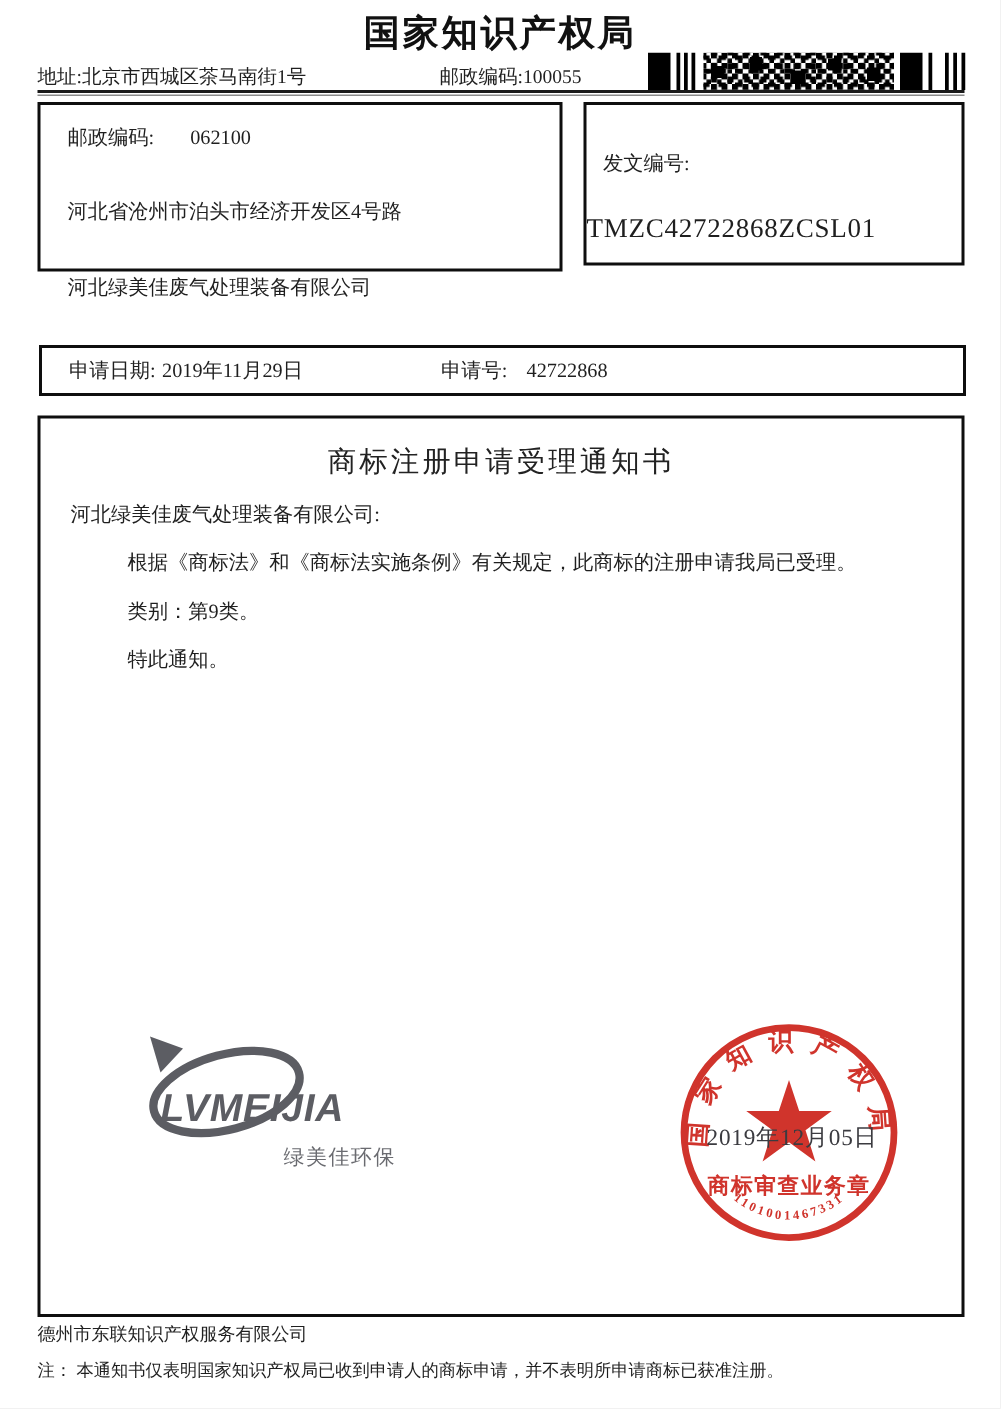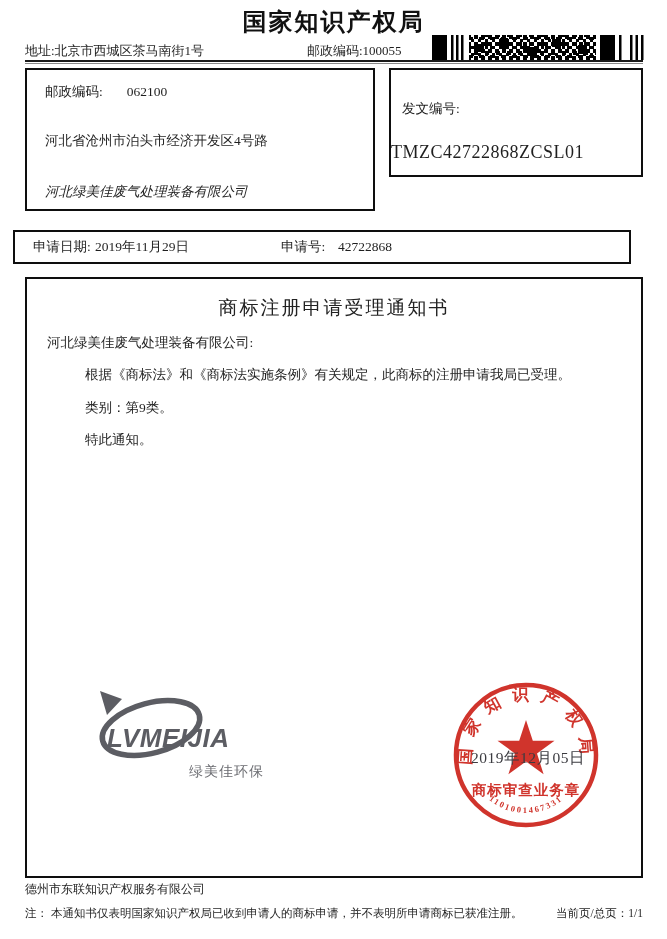--- a/index.html
+++ b/index.html
@@ -9,36 +9,36 @@
     background:#ffffff; overflow:hidden;
     font-family:"Liberation Serif","DejaVu Serif",serif;
     color:#1f1f1f;
   }
   .abs { position:absolute; }
   .page-title {
     top:6px; left:0; width:667px; text-align:center;
     font-size:24px; font-weight:bold; letter-spacing:2px; color:#111;
   }
   .hdr-address { top:42px; left:25px; font-size:13px; }
-  .hdr-postcode { top:42px; left:307px; font-size:13px; }
+  .hdr-postcode { top:42px; left:293px; font-size:13px; }
   .barcode { top:35px; left:432px; }
   .divider {
     top:60px; left:25px; width:618px; height:4px;
     border-top:2px solid #1a1a1a; border-bottom:1px solid #8a8a8a;
   }
   .box { border:2px solid #0e0e0e; background:#fff; }
-  .box-recipient { top:68px; left:25px; width:350px; height:143px; }
+  .box-recipient { top:68px; left:25px; width:350px; height:113px; }
   .box-docnum   { top:68px; left:389px; width:254px; height:109px; }
-  .box-meta     { top:230px; left:13px; width:618px; height:34px; font-size:13.5px; }
+  .box-meta     { top:230px; left:26px; width:618px; height:34px; font-size:13.5px; }
   .box-main     { top:277px; left:25px; width:618px; height:601px; }
   .fs13 { font-size:13.5px; }
   .rec-postrow { top:13px; left:18px; }
   .rec-postval { margin-left:24px; }
   .rec-address { top:62px; left:18px; }
-  .rec-company { top:113px; left:18px;font-style:italic; }
+  .rec-company { top:113px; left:18px; }
   .doc-label { top:30px; left:11px; font-size:13.5px; }
   .doc-value { top:72px; left:0; width:250px; text-align:left; font-size:18px; letter-spacing:0.5px; }
   .meta-date-label { top:0; left:18px;  line-height:29px; }
   .meta-date-value { top:0; left:80px;  line-height:29px; }
   .meta-app-label  { top:0; left:266px; line-height:29px; }
   .meta-app-value  { top:0; left:323px; line-height:29px; }
   .notice-title {
     top:16px; left:0; width:614px; text-align:center;
     font-size:19px; font-weight:500; letter-spacing:2px; color:#222;
   }
@@ -148,15 +148,14 @@
           <textPath href="#serialArc" startOffset="50%" text-anchor="middle">1101001467331</textPath>
         </text>
       </svg>
     </div>
   </div>
 
   <div class="abs footer-agency">德州市东联知识产权服务有限公司</div>
   <div class="abs footer-note">
     <span>注：</span><span class="note-text">本通知书仅表明国家知识产权局已收到申请人的商标申请，并不表明所申请商标已获准注册。</span>
   </div>
-  <div class="abs footer-page">当前页/总页：1/1</div>
 
 </div>
 
 </body></html>

